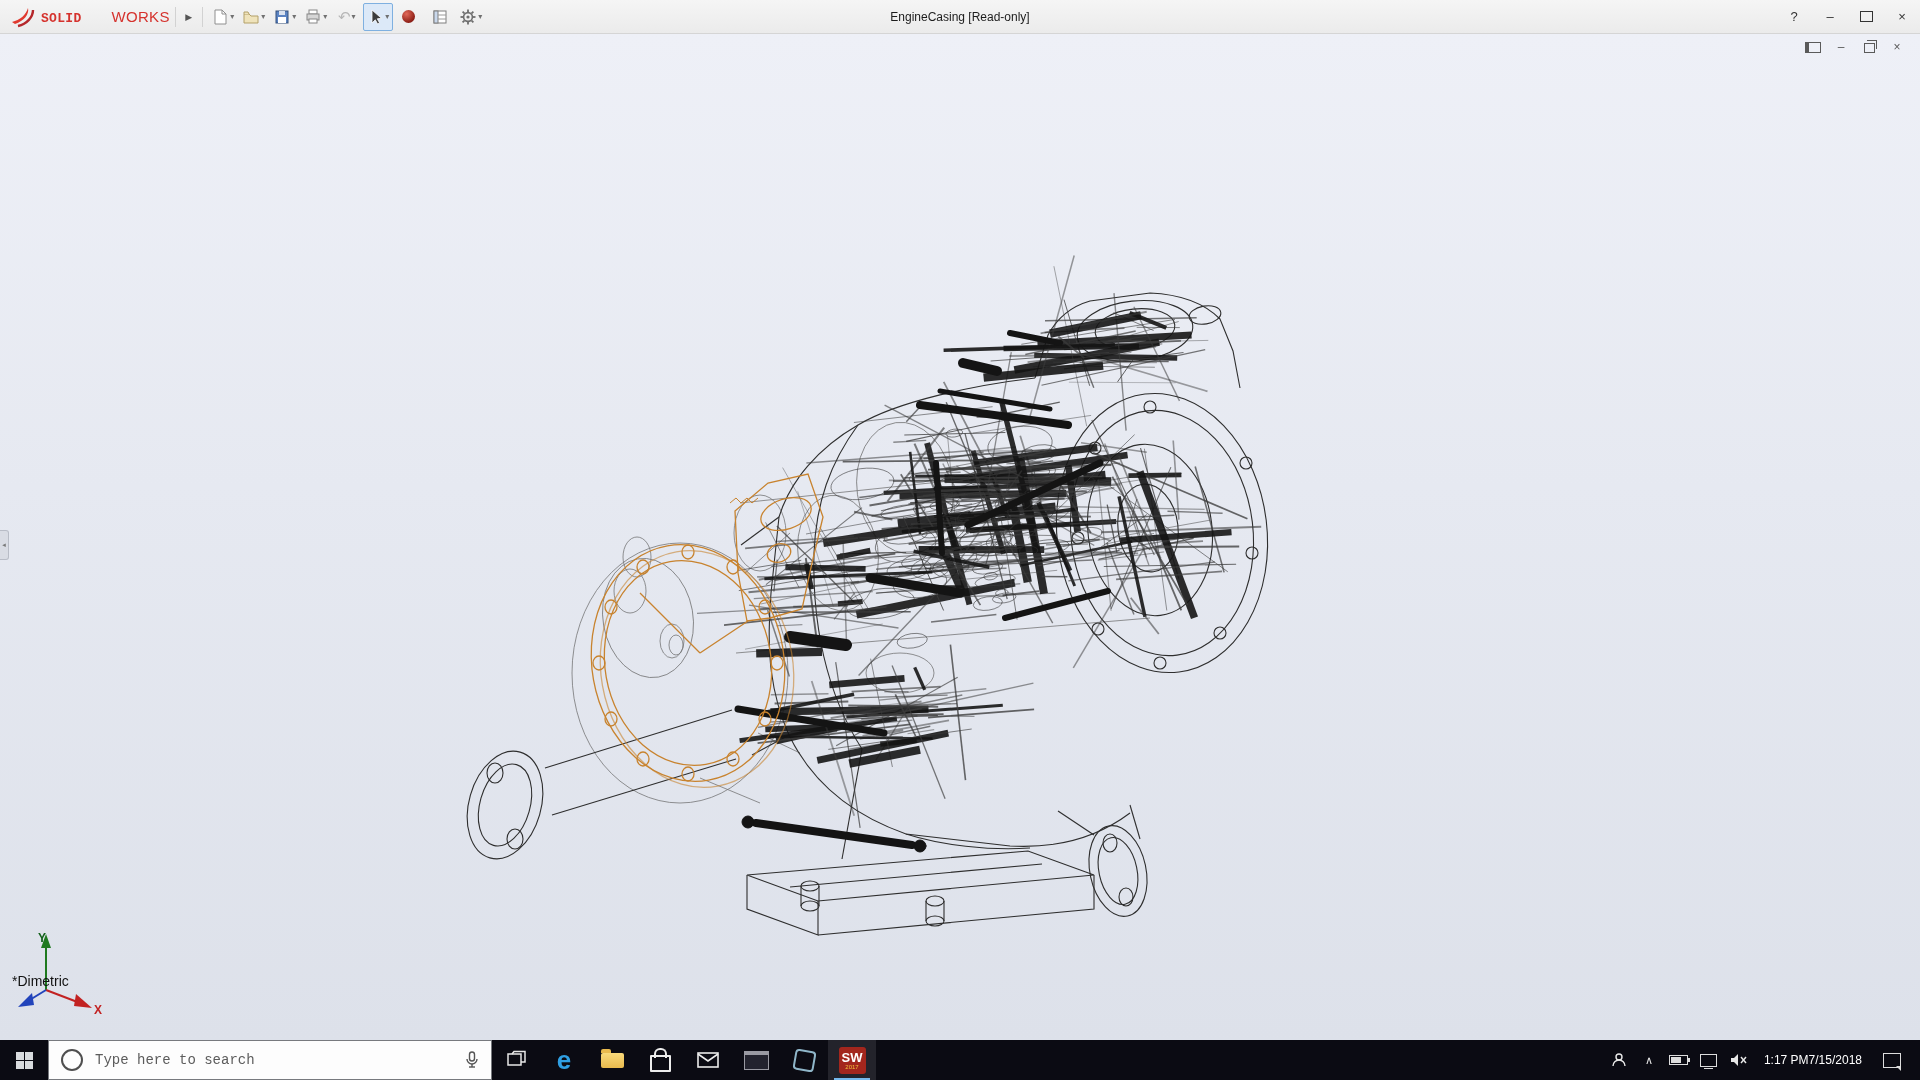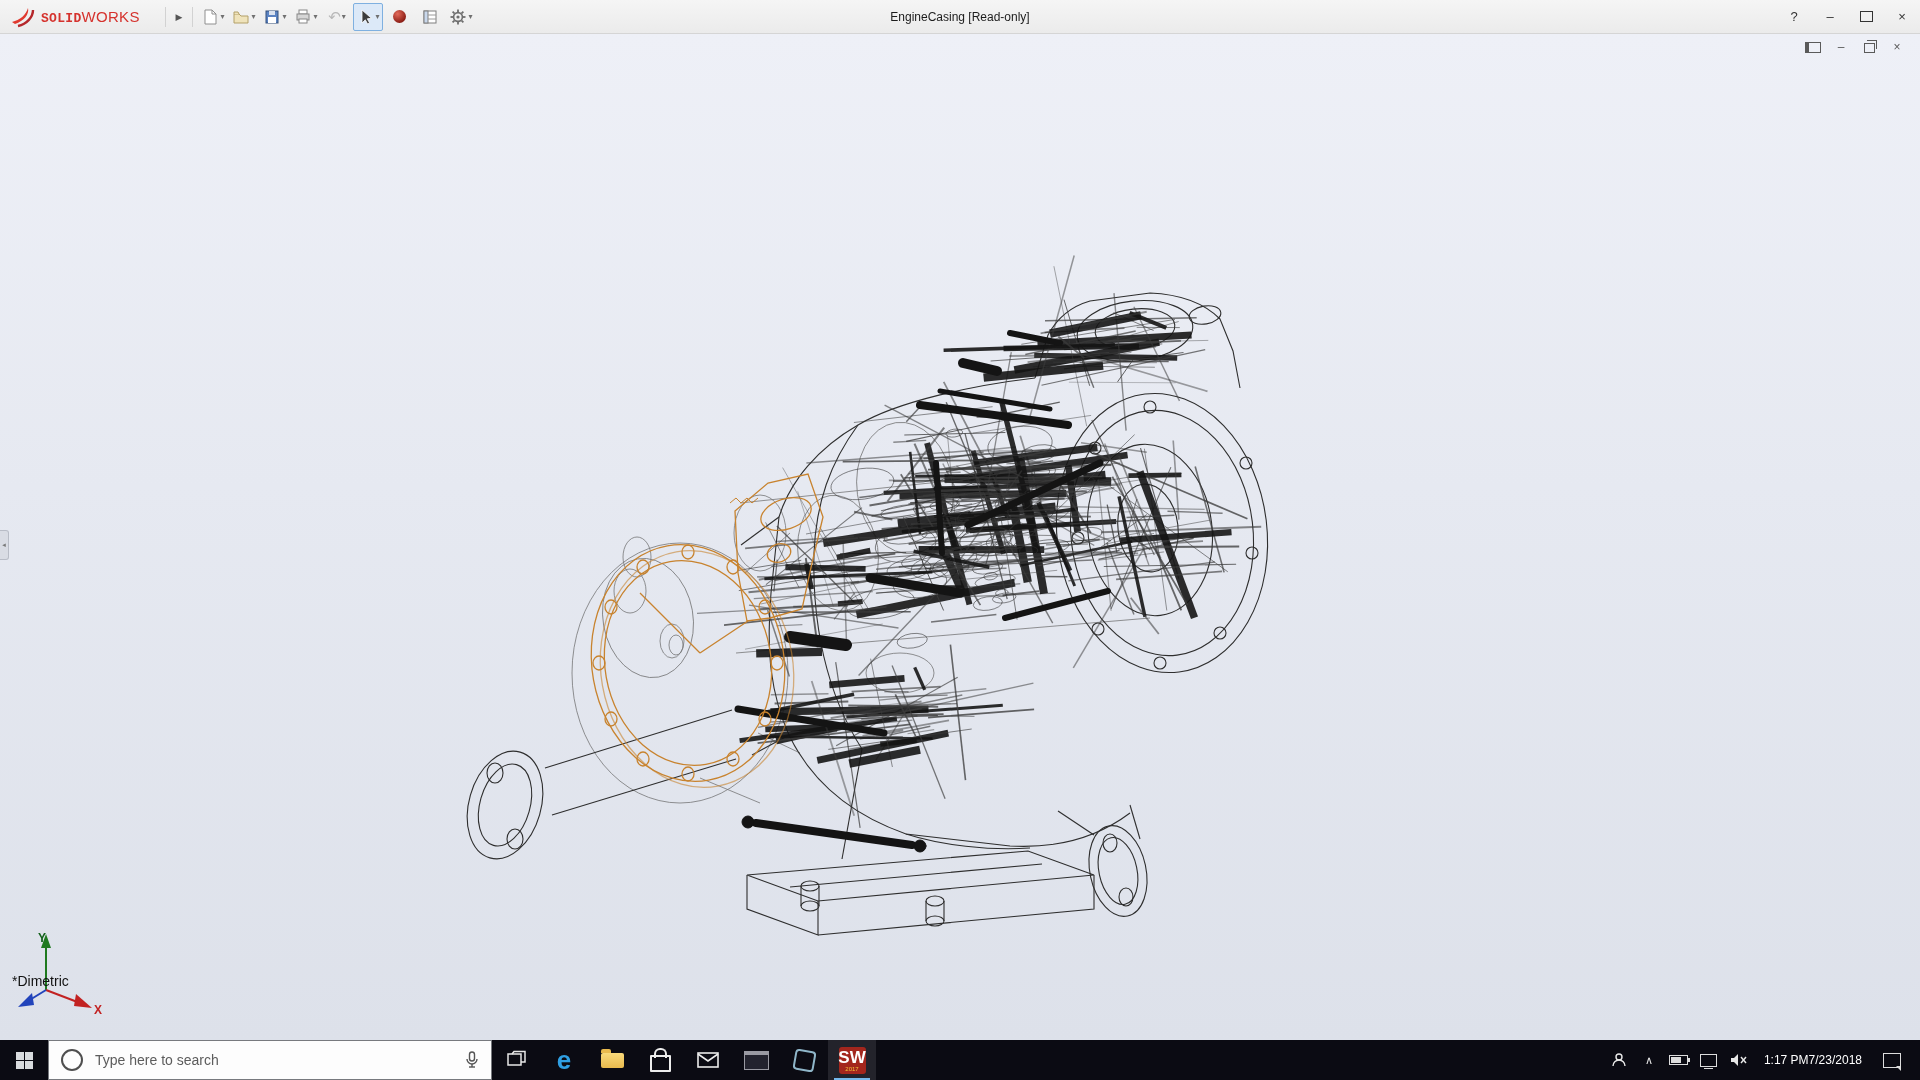--- a/index.html
+++ b/index.html
@@ -5,21 +5,21 @@
   html,body{margin:0;padding:0;background:#000;}
   body{width:1920px;height:1080px;position:relative;overflow:hidden;
        font-family:"Liberation Sans", sans-serif; -webkit-font-smoothing:antialiased;}
 
   
   .titlebar{position:absolute;top:0;left:0;right:0;height:33px;
     background:linear-gradient(#f5f5f5,#ebebeb);border-bottom:1px solid #d5d5d5;
     display:flex;align-items:center;padding-left:10px;z-index:30;}
   .brand{display:flex;align-items:center;gap:5px;min-width:150px;}
   .brand-solid{font-size:13px;font-weight:bold;color:#d5322d;letter-spacing:.3px;font-family:Liberation Mono, monospace;}
-  .brand-works{font-size:15px;font-weight:normal;color:#d5322d;letter-spacing:.3px;}
+  .brand-works{font-size:15px;font-weight:normal;color:#d5322d;letter-spacing:.3px;margin-left:30px;}
   .sep{width:1px;height:20px;background:#d2d2d2;margin:0 5px;}
   .flyout{width:16px;height:22px;display:flex;align-items:center;justify-content:center;
     color:#555;font-size:9px;cursor:default;}
   .tbtn{height:26px;min-width:24px;padding:0 2px;display:flex;align-items:center;
     justify-content:center;border-radius:2px;border:1px solid transparent;}
   .tbtn.pressed{background:#dcE9f8;border:1px solid #7fb0e0;}
   .caret{font-size:8px;color:#707070;margin-left:1px;align-self:center;}
   .tb-group{display:flex;align-items:center;gap:1px;}
   .win-title{position:absolute;left:50%;transform:translateX(-50%);font-size:12px;color:#1c1c1c;white-space:nowrap;}
   .win-controls{position:absolute;right:0;top:0;height:33px;display:flex;}
@@ -50,37 +50,37 @@
 
   
   .taskbar{position:absolute;bottom:0;left:0;width:100%;height:40px;background:#0b0b13;
     display:flex;align-items:stretch;z-index:40;color:#eee;}
   .tb-start{width:48px;display:flex;align-items:center;justify-content:center;}
   .winlogo{display:grid;grid-template-columns:8px 8px;grid-template-rows:8px 8px;gap:1px;}
   .winlogo i{background:#d9dcdf;display:block;}
   .tb-search{width:418px;background:#fdfdfd;border:1px solid #77797e;display:flex;
     align-items:center;gap:12px;padding:0 12px;color:#5c5c5c;}
   .cortana{width:18px;height:18px;border:2px solid #4f4f4f;border-radius:50%;flex:none;}
-  .search-text{font-size:14px;color:#5c5c5c;white-space:nowrap;}
+  .search-text{font-size:14px;color:#5c5c5c;white-space:nowrap;font-family:Liberation Mono, monospace;}
   .tb-icon{width:48px;display:flex;align-items:center;justify-content:center;position:relative;}
   .tb-icon.active{background:rgba(255,255,255,.10);}
   .tb-icon.active::after{content:"";position:absolute;left:6px;right:6px;bottom:0;height:2px;background:#76b9ed;}
   .edge-e{font-size:26px;font-weight:bold;color:#2f9fe3;line-height:1;}
   .folder{width:23px;height:15px;background:linear-gradient(#f9da7b,#e9ba4e);border-radius:2px;position:relative;}
   .folder::before{content:"";position:absolute;top:-4px;left:0;width:10px;height:4px;
     background:#e9ba4e;border-radius:2px 2px 0 0;}
   .bag{width:17px;height:13px;border:2px solid #ececec;border-radius:1px;position:relative;margin-top:7px;}
   .bag::before{content:"";position:absolute;top:-9px;left:2px;width:9px;height:8px;
     border:2px solid #ececec;border-bottom:none;border-radius:6px 6px 0 0;}
   .term{width:23px;height:17px;background:#23232e;border:1px solid #9a9aa2;position:relative;}
   .term::before{content:"";position:absolute;top:0;left:0;right:0;height:3px;background:#9a9aa2;}
   .cube{width:17px;height:17px;border:2px solid #8fb6c9;border-radius:4px;transform:rotate(10deg);}
   .sw-badge{width:27px;height:27px;background:#a3261d;border-radius:3px;display:flex;
     flex-direction:column;align-items:center;justify-content:center;line-height:1;}
-  .sw-badge .l1{color:#fff;font-weight:bold;font-size:17px;}
+  .sw-badge .l1{color:#fff;font-weight:bold;font-size:13px;}
   .sw-badge .l2{color:#f3c13a;font-size:6px;}
   .tray{margin-left:auto;display:flex;align-items:center;}
   .tray-icon{width:30px;height:40px;display:flex;align-items:center;justify-content:center;color:#e8e8e8;}
   .chevron{font-size:11px;color:#e8e8e8;}
   .battery{width:17px;height:8px;border:1px solid #ddd;position:relative;}
   .battery::after{content:"";position:absolute;right:-3px;top:2px;width:2px;height:4px;background:#ddd;}
   .battery::before{content:"";position:absolute;left:1px;top:1px;bottom:1px;width:10px;background:#ddd;}
   .net{width:15px;height:11px;border:1px solid #ddd;position:relative;}
   .net::after{content:"";position:absolute;left:3px;right:3px;bottom:-3px;height:1px;background:#ddd;}
   .tb-clock{padding:0 10px;display:flex;flex-direction:row;align-items:flex-end;
@@ -800,20 +800,20 @@
       </div>
     <div class="tray-icon">
       <svg width="18" height="14" viewBox="0 0 18 14">
         <path d="M1 5 h3 l4 -4 v12 l-4 -4 h-3 z" fill="#e8e8e8"></path>
         <line x1="11" y1="4" x2="16" y2="10" stroke="#e8e8e8" stroke-width="1.4"></line>
         <line x1="16" y1="4" x2="11" y2="10" stroke="#e8e8e8" stroke-width="1.4"></line>
       </svg>
     </div>
     <div class="tb-clock">
       <span>1:17 PM</span>
-      <span>7/23/2018</span>
+      <span>7/15/2018</span>
     </div>
     <div class="notif">
         <span class="bubble"></span>
       </div>
     <div class="show-desktop"></div>
   </div>
 </div>
 
 </body></html>

